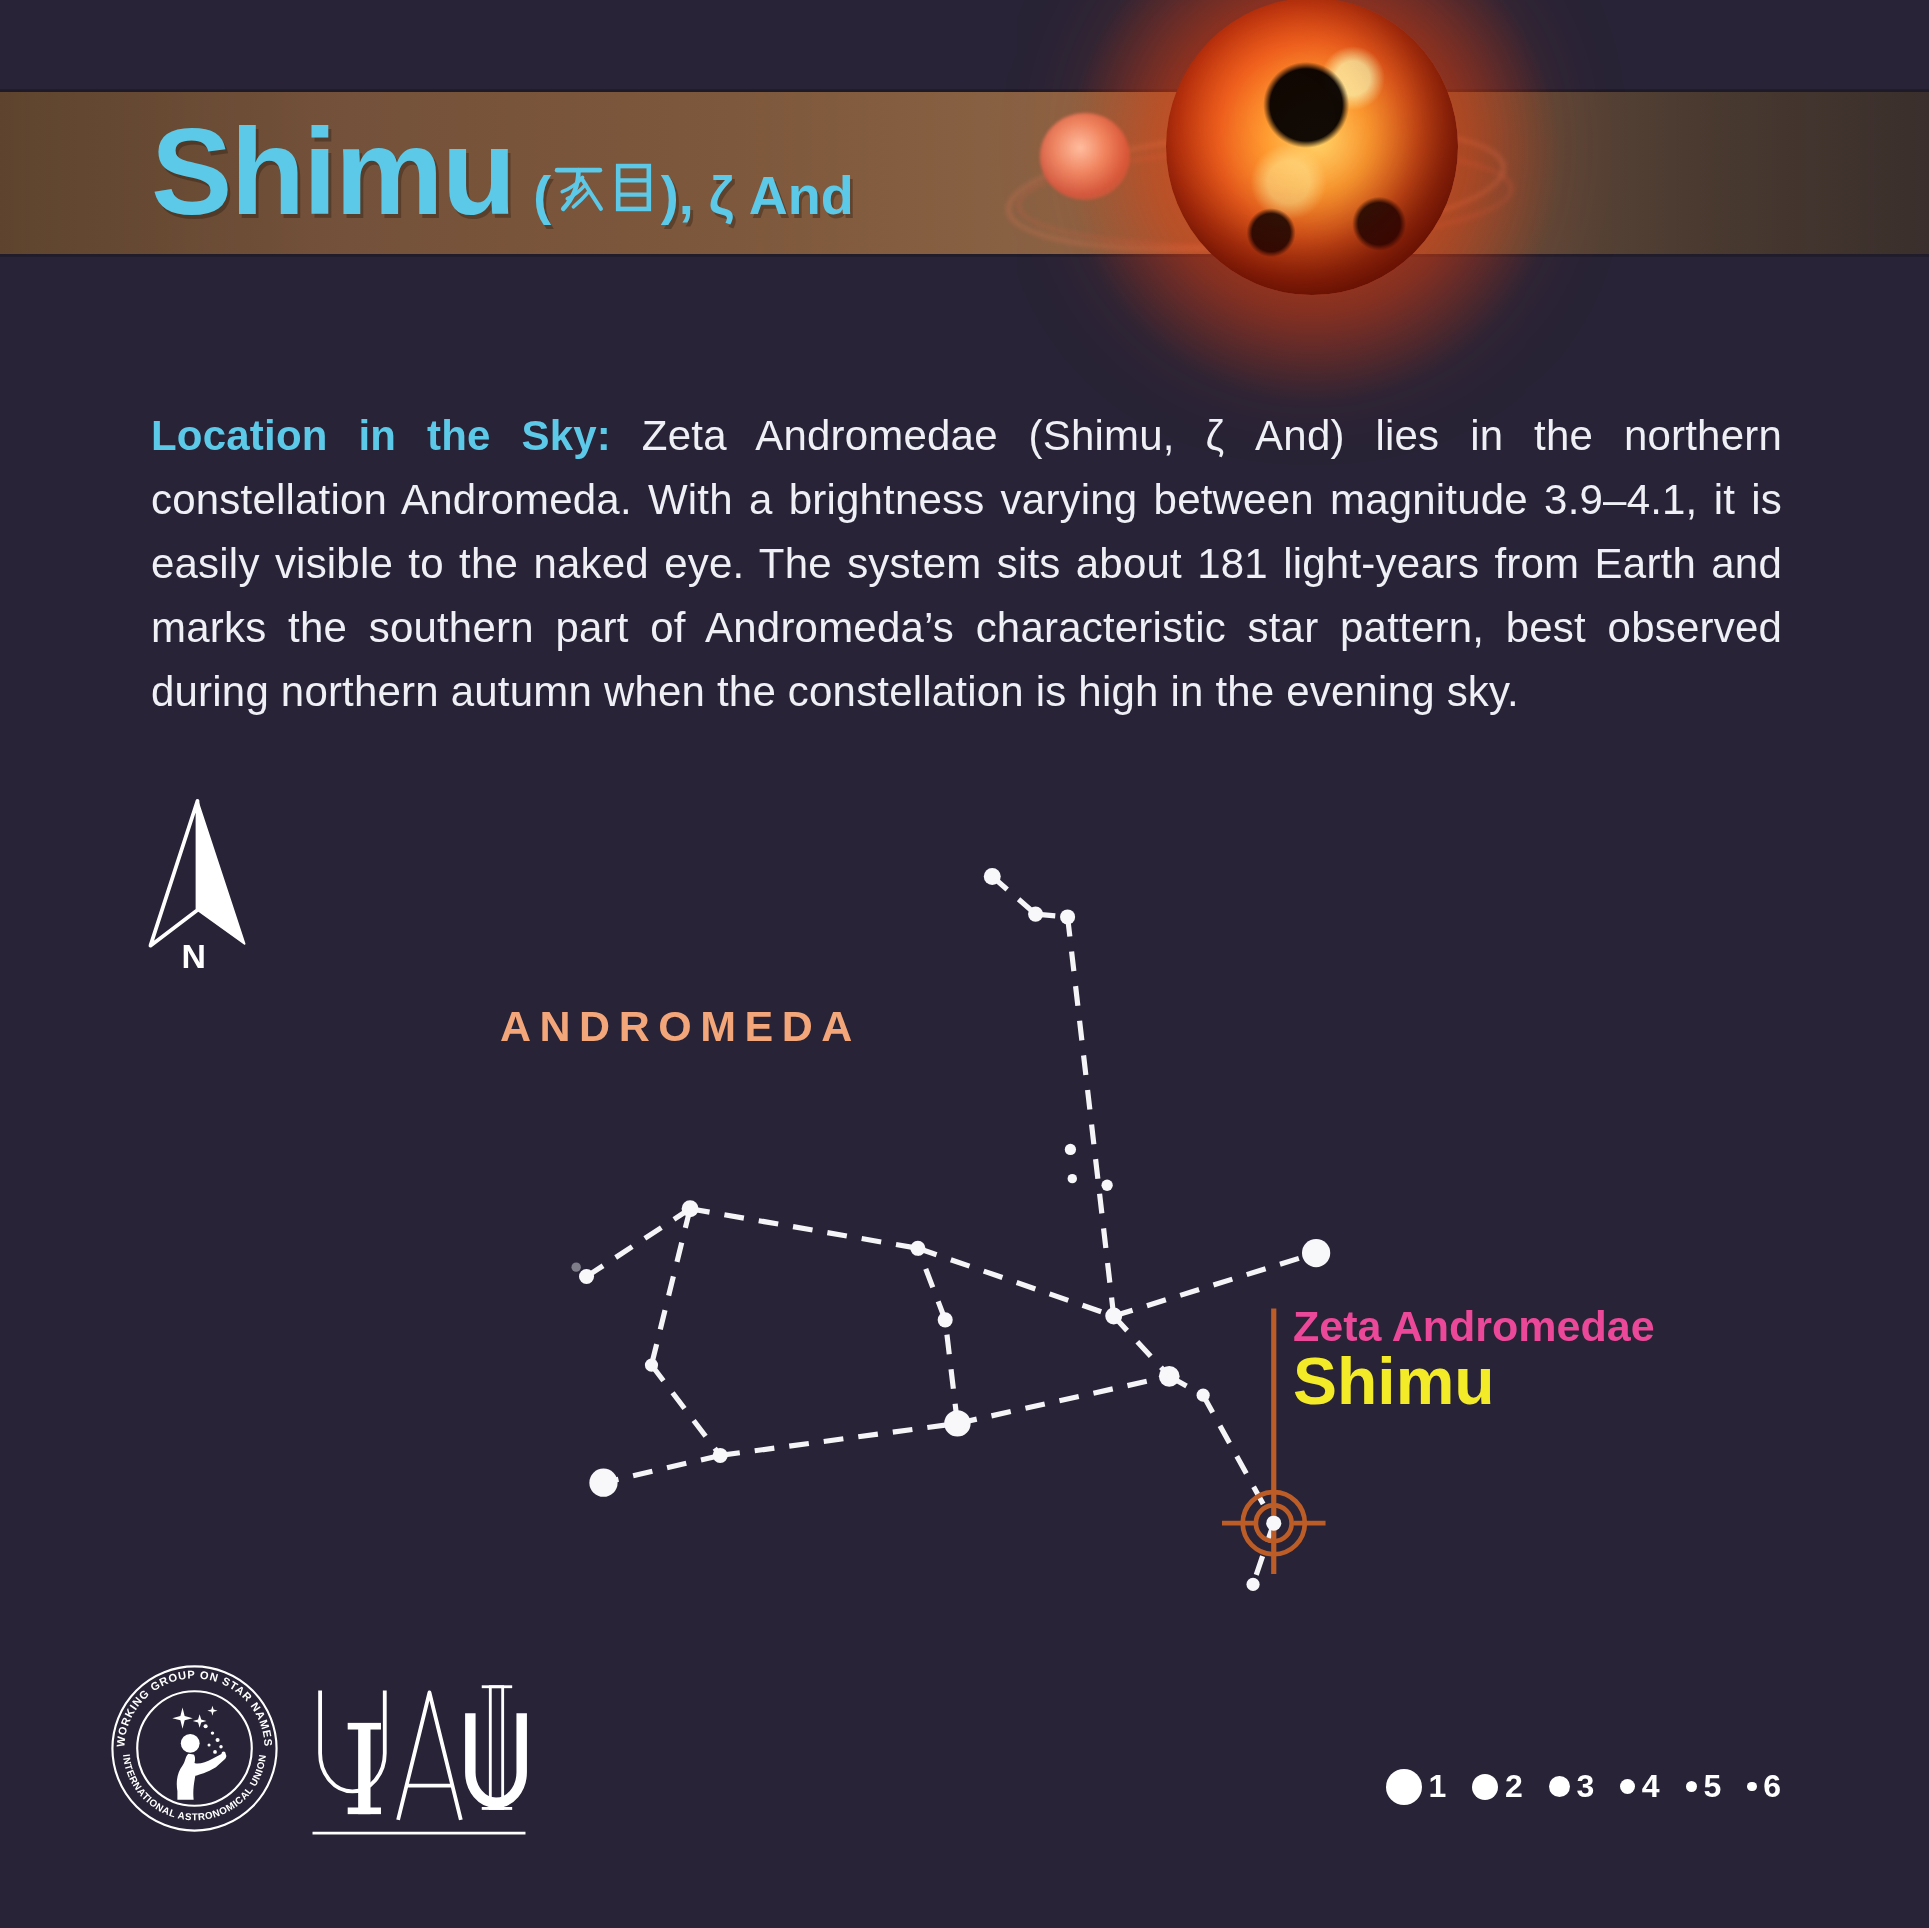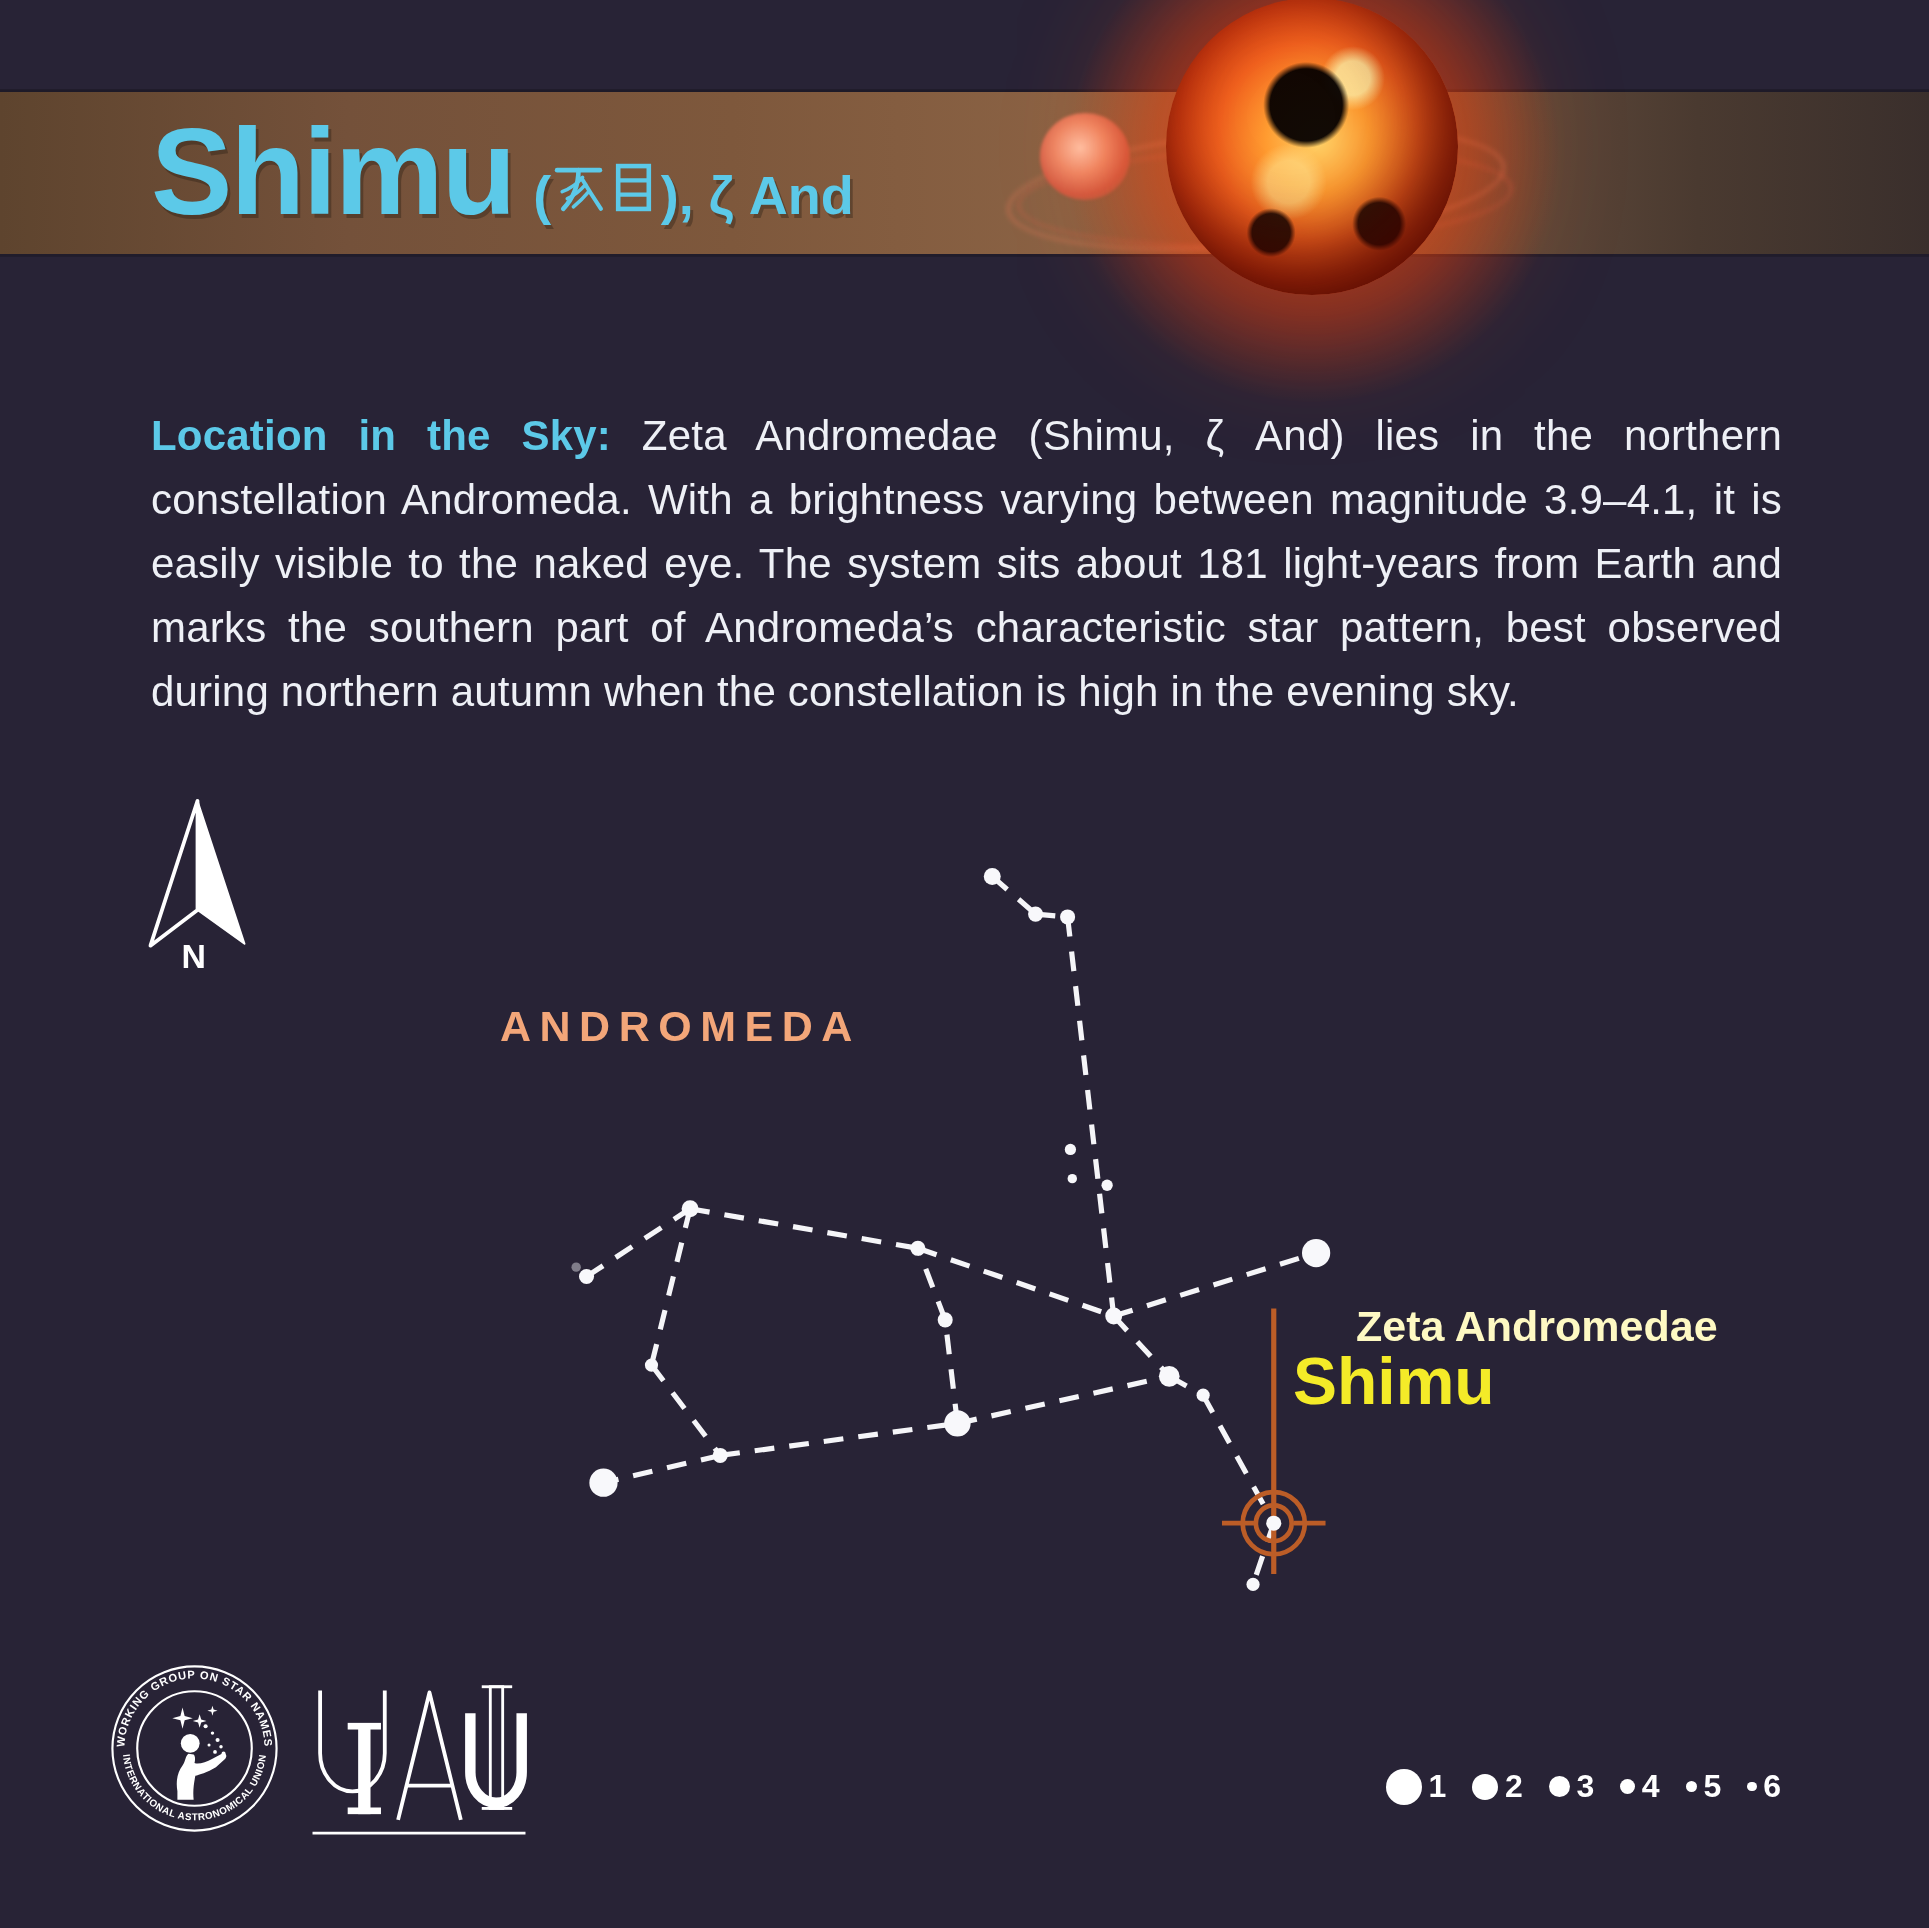--- a/index.html
+++ b/index.html
@@ -47,22 +47,22 @@
     position:absolute;left:151px;top:362px;width:1631px;z-index:3;
     font-size:42px;line-height:64px;font-weight:500;color:#eef0f6;
     text-align:justify;letter-spacing:0.2px;
   }
   .loc-label{color:#5cc9e8;font-weight:bold;}
   
   #sky{position:absolute;left:0;top:0;width:1929px;height:1928px;z-index:4;}
   .compass{position:absolute;left:139px;top:797px;z-index:5;}
   .const-label{position:absolute;left:500px;top:1002px;z-index:5;
     font-size:43px;font-weight:600;letter-spacing:8.5px;color:#f3a679;}
-  .zeta-label{position:absolute;left:1356px;top:1304px;z-index:6;
-    font-size:43px;font-weight:bold;color:#fef9c3;line-height:1.05;}
+  .zeta-label{position:absolute;left:1293px;top:1304px;z-index:6;
+    font-size:43px;font-weight:bold;color:#ec4899;line-height:1.05;}
   .shimu-label{position:absolute;left:1293px;top:1347px;z-index:6;
     font-size:66px;font-weight:bold;color:#f4eb28;line-height:1.05;}
   
   .legend{position:absolute;left:1386px;top:1768px;display:flex;align-items:center;gap:26px;z-index:5;}
   .legend-item{display:flex;align-items:center;gap:6.6px;}
   .legend-dot{background:#ffffff;border-radius:50%;}
   .legend-num{color:#ffffff;font-size:32px;font-weight:bold;}
   
   .wgsn{position:absolute;left:109px;top:1663px;z-index:5;}
   .iau{position:absolute;left:303px;top:1676px;z-index:5;}

